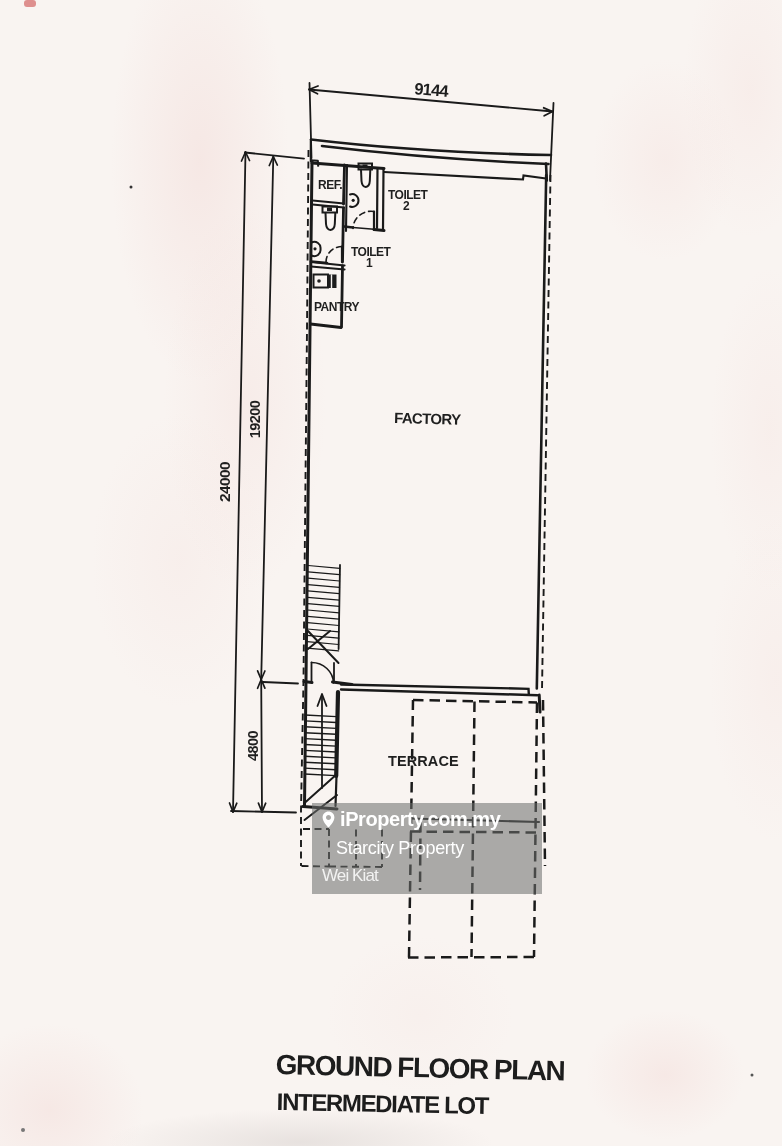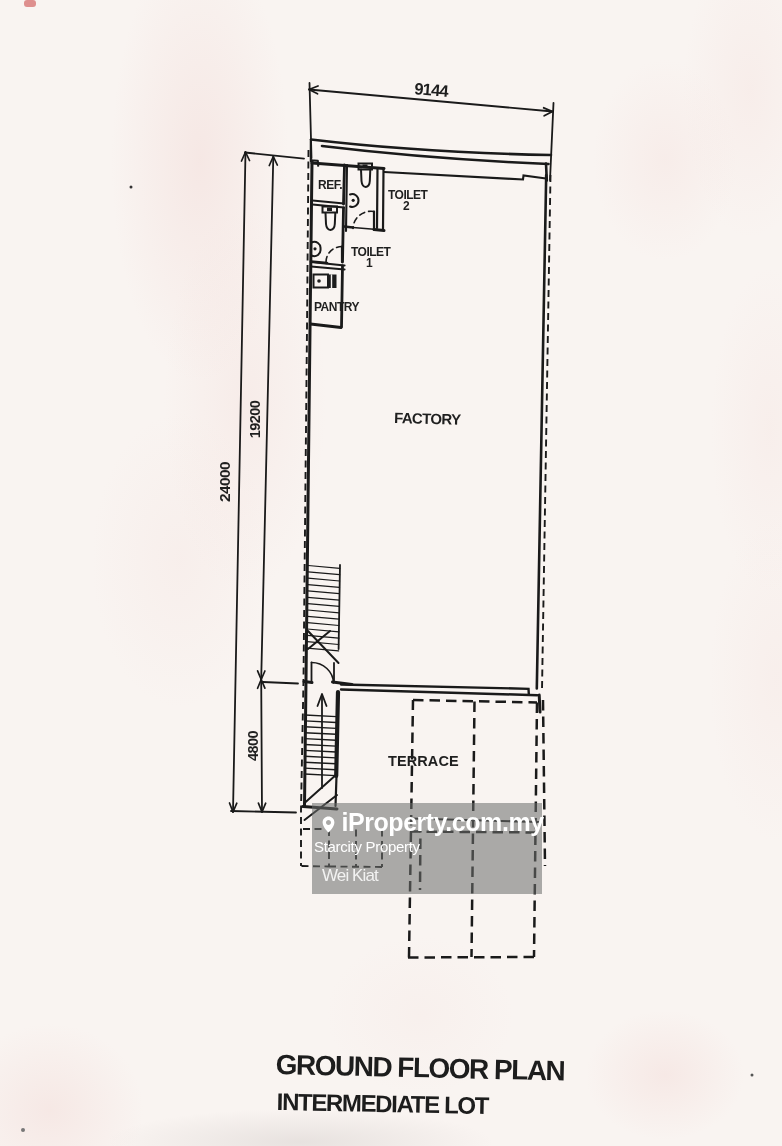--- a/index.html
+++ b/index.html
@@ -18,23 +18,23 @@
       radial-gradient(80px 220px at 770px 430px, rgba(240,208,204,0.16), rgba(240,208,204,0) 74%),
       radial-gradient(90px 220px at 776px 680px, rgba(240,208,204,0.15), rgba(240,208,204,0) 74%),
       radial-gradient(130px 120px at 50px 1110px, rgba(236,194,190,0.24), rgba(236,194,190,0) 72%),
       radial-gradient(110px 90px at 665px 1075px, rgba(236,192,188,0.22), rgba(236,192,188,0) 72%),
       radial-gradient(260px 45px at 300px 1142px, rgba(190,183,181,0.30), rgba(190,183,181,0) 74%),
       radial-gradient(130px 110px at 420px 1015px, rgba(240,212,208,0.13), rgba(240,212,208,0) 72%);
   }
   #plan{position:absolute;left:0;top:0;filter:blur(0.28px);}
   .wm{position:absolute;left:312px;top:803px;width:230px;height:91px;
       background:rgba(108,110,109,0.56);color:#fff;}
-  .wm .l1{position:absolute;left:10px;top:5px;font-size:25px;font-weight:bold;letter-spacing:-0.45px;white-space:nowrap;}
+  .wm .l1{position:absolute;left:10px;top:5px;font-size:20px;font-weight:bold;letter-spacing:-0.45px;white-space:nowrap;}
   .wm .l1 svg{vertical-align:-2px;}
-  .wm .l2{position:absolute;left:2px;top:34.5px;font-size:15px;font-weight:400;letter-spacing:-0.3px;white-space:nowrap;}
+  .wm .l2{position:absolute;left:24px;top:34.5px;font-size:18px;font-weight:400;letter-spacing:-0.3px;white-space:nowrap;}
   .wm .l3{position:absolute;left:10px;top:62.5px;font-size:17px;font-weight:400;letter-spacing:-0.9px;opacity:.85;white-space:nowrap;}
   .t1{position:absolute;left:276px;top:1049px;font-size:28px;font-weight:700;
       color:#1d1d1d;letter-spacing:-1.5px;white-space:nowrap;transform:rotate(1.3deg);transform-origin:left top;}
   .t2{position:absolute;left:277px;top:1088px;font-size:24px;font-weight:700;
       color:#1d1d1d;letter-spacing:-1.35px;white-space:nowrap;transform:rotate(1.1deg);transform-origin:left top;}
 </style>
 </head>
 <body>
 <div id="blobs"></div>
 <div style="position:absolute;left:24px;top:0px;width:12px;height:7px;background:rgba(200,60,60,0.55);border-radius:3px;"></div>

